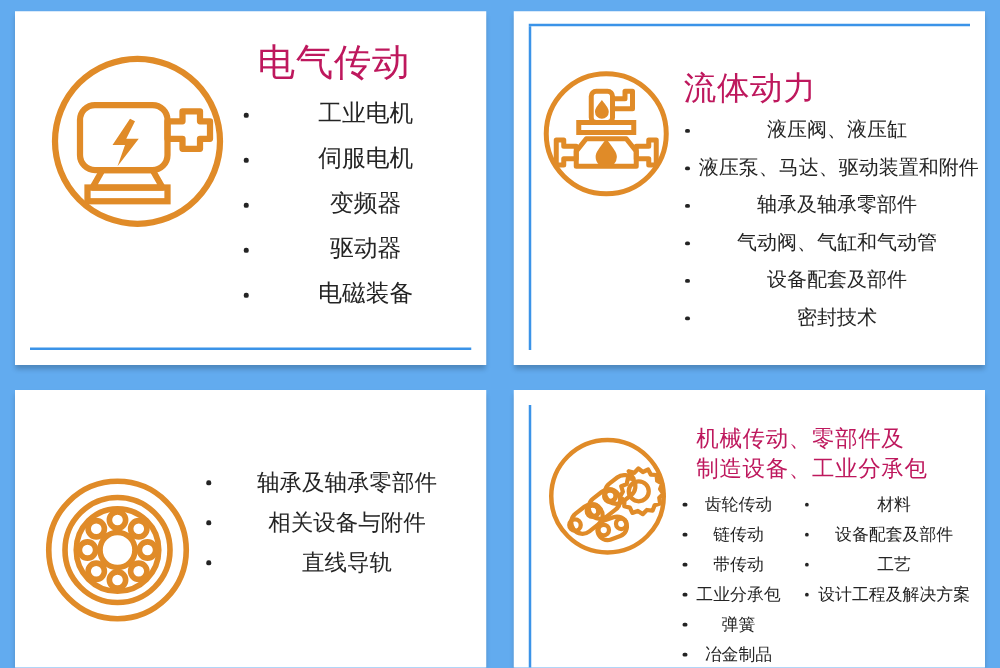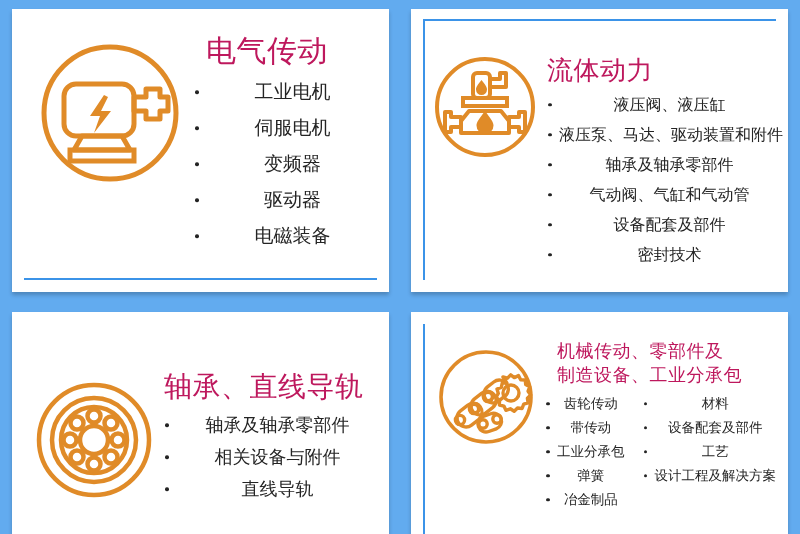--- a/index.html
+++ b/index.html
@@ -222,21 +222,20 @@
             <circle cx="86" cy="62" r="6.5"></circle>
             <circle cx="79" cy="79" r="6.5"></circle>
             <circle cx="62" cy="86" r="6.5"></circle>
             <circle cx="45" cy="79" r="6.5"></circle>
             <circle cx="38" cy="62" r="6.5"></circle>
             <circle cx="45" cy="45" r="6.5"></circle>
           </g>
         </svg>
       </div>
       <div class="text-col">
-        <div class="card-title">轴承、直线导轨</div>
         <ul class="bullets">
           <li>轴承及轴承零部件</li>
           <li>相关设备与附件</li>
           <li>直线导轨</li>
         </ul>
       </div>
     </div>
   </div>
 
   <div class="card" id="card-mech">
@@ -266,20 +265,21 @@
             <circle cx="78" cy="49" r="8"></circle>
           </g>
         </svg>
       </div>
       <div class="text-col">
         <div class="card-title">机械传动、零部件及
 制造设备、工业分承包</div>
         <div class="cols">
           <ul class="bullets">
             <li>齿轮传动</li>
+            <li>链传动</li>
             <li>带传动</li>
             <li>工业分承包</li>
             <li>弹簧</li>
             <li>冶金制品</li>
 
           </ul>
           <ul class="bullets">
             <li>材料</li>
             <li>设备配套及部件</li>
             <li>工艺</li>

